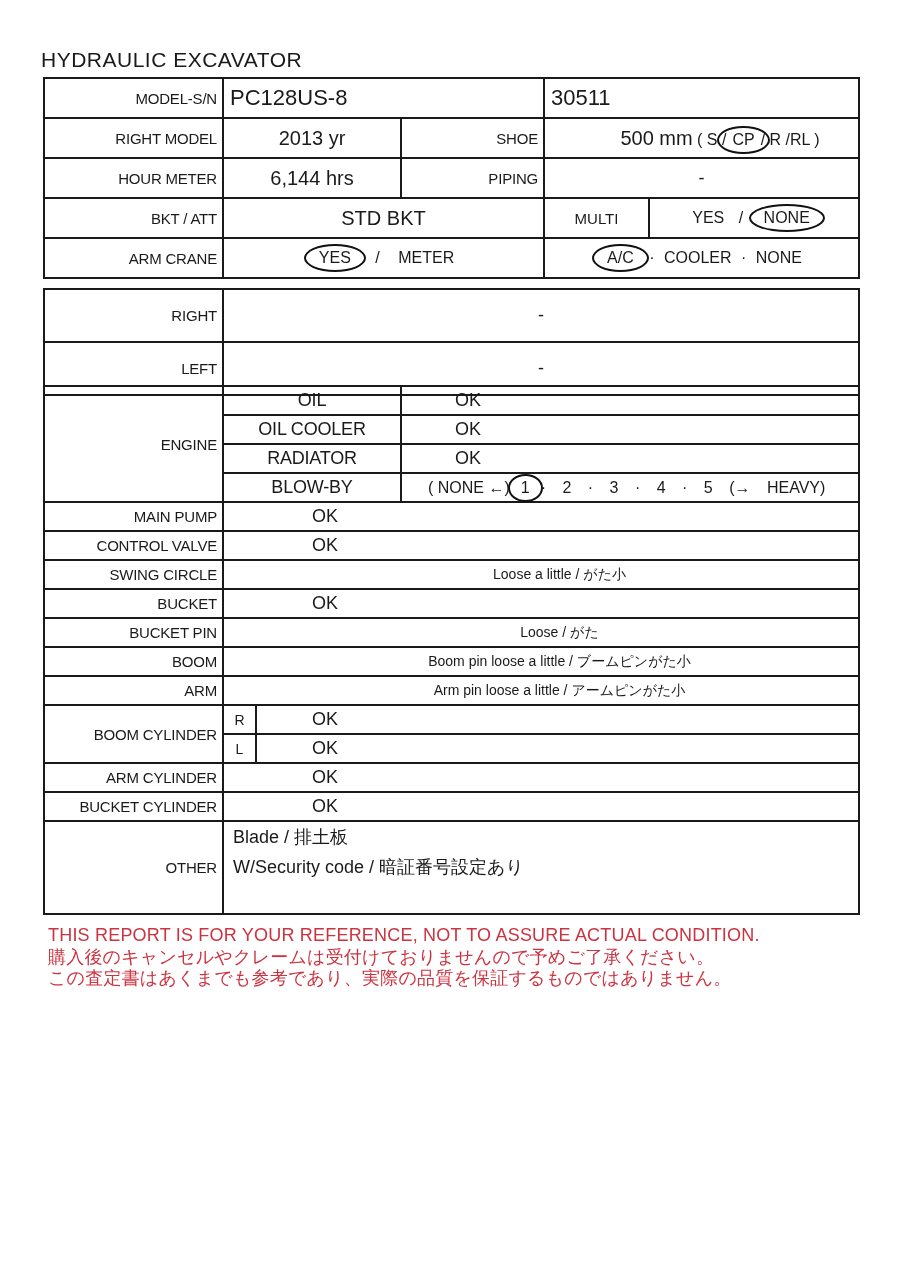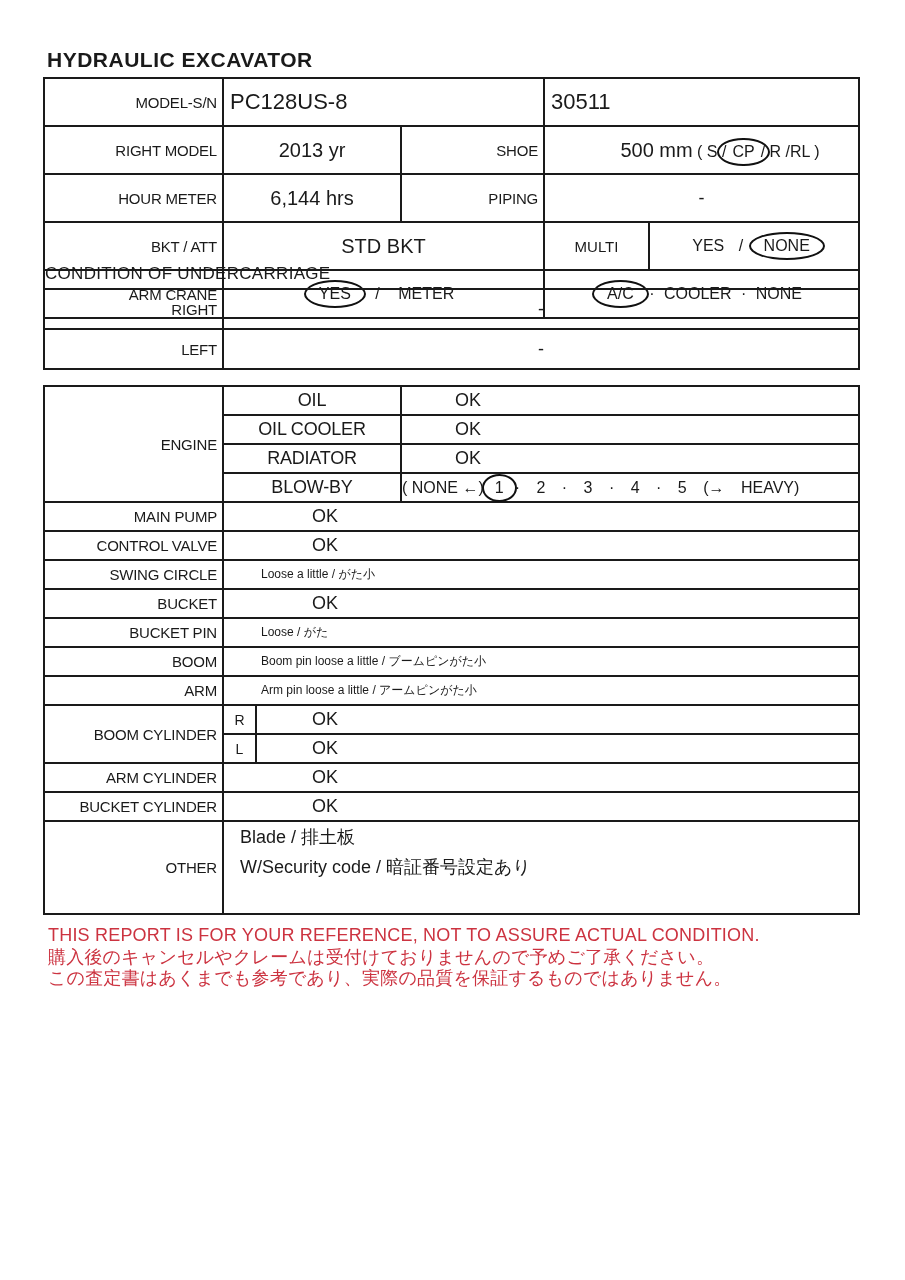--- a/index.html
+++ b/index.html
@@ -2,64 +2,64 @@
 <html><head>
 <meta charset="utf-8">
 <style>
   html,body { margin:0; padding:0; background:#ffffff; }
   .page {
     position:relative; width:905px; height:1280px; background:#ffffff;
     font-family:"Liberation Sans","DejaVu Sans",sans-serif; color:#1a1a1a;
     overflow:hidden;
   }
   .h1 {
-    position:absolute; top:48px; left:47px; font-size:21px; font-weight:bold;
+    position:absolute; top:48px; left:41px; font-size:21px; font-weight:normal;
     letter-spacing:0.5px; margin:0;
   }
   .h2 {
     position:absolute; top:264px; left:45px; font-size:17px; font-weight:normal;
     letter-spacing:0.3px; margin:0;
   }
   table { border-collapse:collapse; table-layout:fixed; position:absolute; left:43px; }
   td { border:2px solid #1a1a1a; padding:0; white-space:nowrap; overflow:visible; vertical-align:middle; }
   .t1 { top:77px; width:815px; }
-  .t1 tr { height:48px; }
+  .t1 tr { height:40px; }
   .t2 { top:288px; width:815px; }
-  .t2 tr { height:40px; }
+  .t2 tr { height:53px; }
   .t3 { top:385px; width:815px; }
   .t3 tr { height:29px; }
   .t3 tr.row-other { height:93px; }
   .lbl  { font-size:15px; text-align:right; padding-right:5px; letter-spacing:-0.2px; }
   .sub  { font-size:18px; text-align:center; letter-spacing:-0.2px; }
   .rl   { font-size:14px; text-align:center; }
   .big  { font-size:22px; padding-left:6px; }
   .mid  { font-size:20px; }
   .center { text-align:center; }
   .dash { font-size:18px; text-align:center; }
   .okmain { font-size:18px; padding-left:88px; }
   .okeng  { font-size:18px; padding-left:53px; }
   .okrl   { font-size:18px; padding-left:55px; }
-  .txt    { font-size:12px; padding-left:37px; }
-  .blow   { font-size:16px; padding-left:0; }
+  .txt    { font-size:14px; padding-left:37px;text-align:center; }
+  .blow   { font-size:16px; padding-left:26px; }
   .blow .ws { word-spacing:12px; }
   .shoe   { font-size:16px; text-align:center;padding-left:37px; }
   .shoe .num { font-size:20px; }
   .yn     { font-size:16px; text-align:center; word-spacing:14px; }
   .yn2    { font-size:16px; text-align:center; word-spacing:10px; }
   .ac     { font-size:16px; text-align:center; word-spacing:5px; }
   .multi  { font-size:15px; text-align:center;margin-left:24px; }
   .circ {
     display:inline-block; border:2.5px solid #111; border-radius:50%;
     padding:3px 13px; margin:-6px -9px; word-spacing:normal;
   }
   .circ1 {
     display:inline-block; border:2.5px solid #111; border-radius:50%;
     padding:3px 11px; margin:-6px -2px; word-spacing:normal;
   }
-  .other-cell { font-size:18px; padding-left:16px; vertical-align:top; }
+  .other-cell { font-size:18px; padding-left:9px; vertical-align:top; }
   .other-cell div { line-height:30px; }
   .disclaimer {
     position:absolute; top:925px; left:48px; font-size:18px; line-height:21.5px;
     letter-spacing:0.2px;
   }
 </style>
 </head>
 <body>
 
 <div class="page">
@@ -111,21 +111,20 @@
         <span>/ METER</span>
       </td>
       <td class="ac" colspan="2">
         <span class="circ">A/C</span>
         <span>· COOLER · NONE</span>
       </td>
     </tr>
   </tbody>
     </table>
 
-  <h2 class="h2">CONDITION OF UNDERCARRIAGE</h2>
 
   <table class="t2">
     <colgroup>
         <col style="width:179px">
         <col style="width:636px">
       </colgroup>
     <tbody>
         <tr>
       <td class="lbl">RIGHT</td>
       <td class="dash">-</td>

